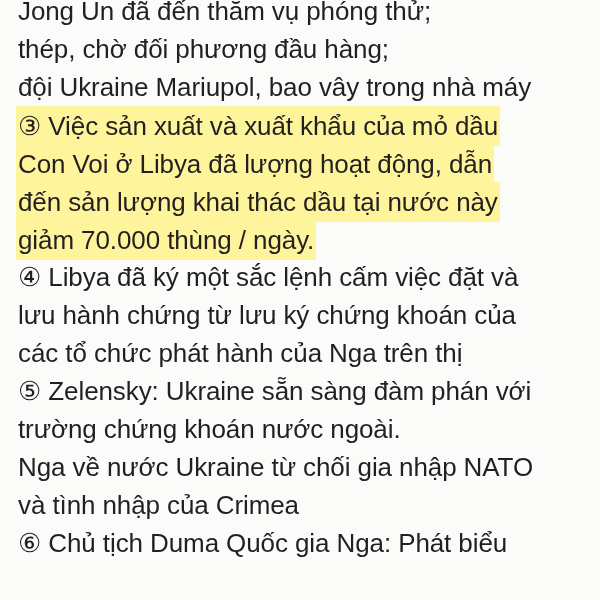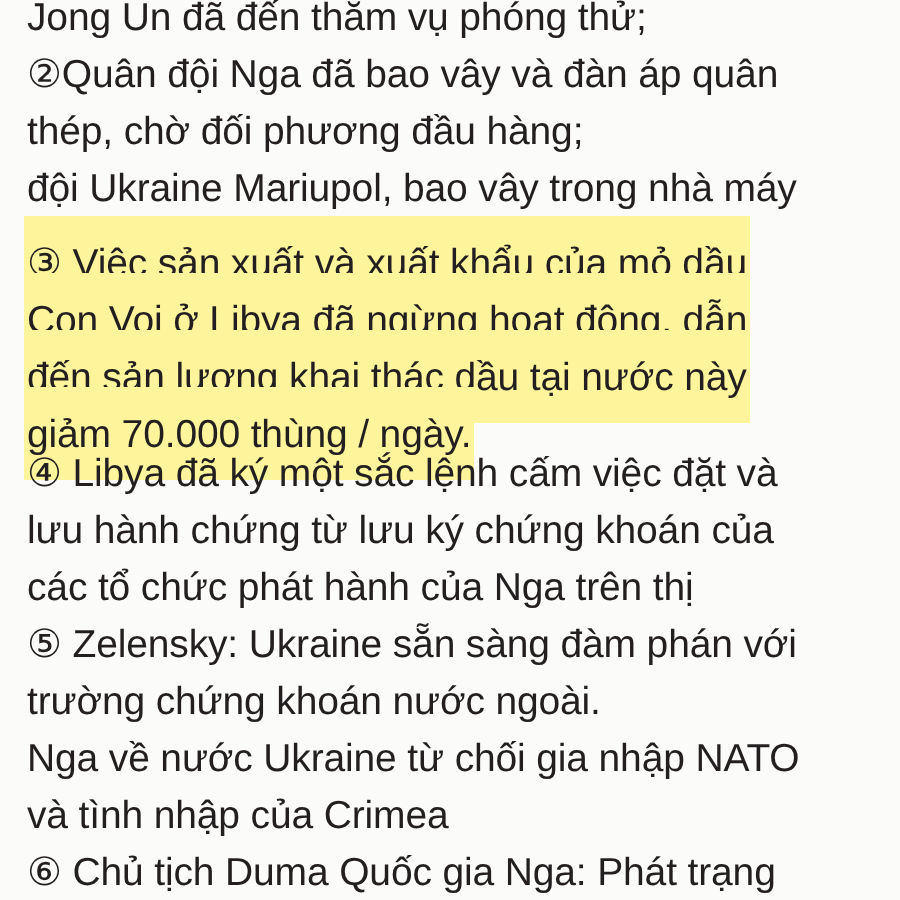--- a/index.html
+++ b/index.html
@@ -32,43 +32,42 @@
   .line {
     font-size: 26px;
     line-height: 38px;
     color: #231f20;
     white-space: nowrap;
     letter-spacing: -0.1px;
   }
   .line.hl {
     background-color: #fdf49b;
     display: inline-block;
-    padding: 12px 2px;
+    padding: 1px 2px;
     margin: 0 0 0 -2px;
   }
   .linewrap {
     height: 38px;
   }
 </style>
 </head>
 <body>
 
 <div id="page">
   <div class="doc">
     <div class="linewrap"><span class="line">Jong Un đã đến thăm vụ phóng thử;</span></div>
-    <div class="linewrap"><span class="line">②Quân đội Nga đã bao vây và đàn áp quân</span></div>
     <div class="linewrap"><span class="line">thép, chờ đối phương đầu hàng;</span></div>
     <div class="linewrap"><span class="line">đội Ukraine Mariupol, bao vây trong nhà máy</span></div>
     <div class="linewrap"><span class="line hl">③ Việc sản xuất và xuất khẩu của mỏ dầu</span></div>
-    <div class="linewrap"><span class="line hl">Con Voi ở Libya đã ngừng hoạt động, dẫn</span></div>
+    <div class="linewrap"><span class="line hl">Con Voi ở Libya đã lượng hoạt động, dẫn</span></div>
     <div class="linewrap"><span class="line hl">đến sản lượng khai thác dầu tại nước này</span></div>
     <div class="linewrap"><span class="line hl">giảm 70.000 thùng / ngày.</span></div>
     <div class="linewrap"><span class="line">④ Libya đã ký một sắc lệnh cấm việc đặt và</span></div>
     <div class="linewrap"><span class="line">lưu hành chứng từ lưu ký chứng khoán của</span></div>
     <div class="linewrap"><span class="line">các tổ chức phát hành của Nga trên thị</span></div>
     <div class="linewrap"><span class="line">⑤ Zelensky: Ukraine sẵn sàng đàm phán với</span></div>
     <div class="linewrap"><span class="line">trường chứng khoán nước ngoài.</span></div>
     <div class="linewrap"><span class="line">Nga về nước Ukraine từ chối gia nhập NATO</span></div>
     <div class="linewrap"><span class="line">và tình nhập của Crimea</span></div>
-    <div class="linewrap"><span class="line">⑥ Chủ tịch Duma Quốc gia Nga: Phát trạng</span></div>
+    <div class="linewrap"><span class="line">⑥ Chủ tịch Duma Quốc gia Nga: Phát biểu</span></div>
 
   </div>
 </div>
 
 </body></html>

